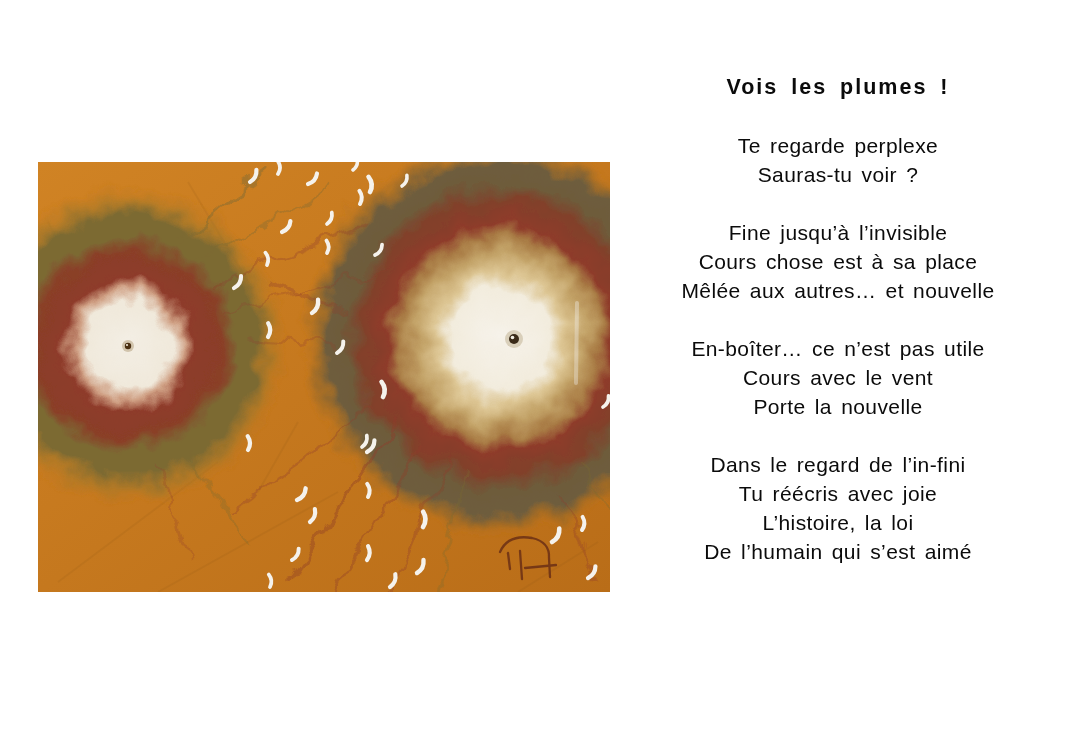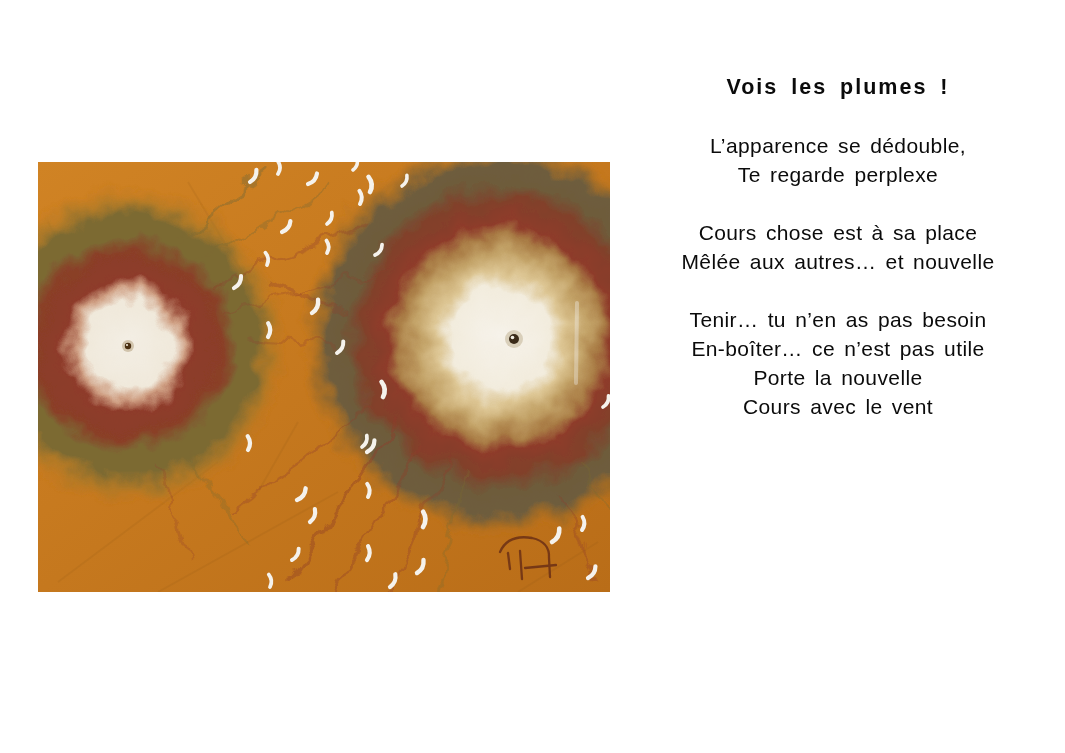--- a/index.html
+++ b/index.html
@@ -186,31 +186,37 @@
         <path d="M470 391 L472 407"></path>
         <path d="M487 406 L518 403"></path>
       </g>
     </svg>
   </figure>
 
   <section class="poem">
     <h1 class="poem-title">Vois les plumes !</h1>
 
     <div class="stanza">
-      <p>L’apparence se dédouble,</p>
       <p>Te regarde perplexe</p>
-    </div>
-
-    <div class="stanza">
+      <p>Sauras-tu voir ?</p>
+    </div>
+
+    <div class="stanza">
+      <p>Fine jusqu’à l’invisible</p>
       <p>Cours chose est à sa place</p>
       <p>Mêlée aux autres… et nouvelle</p>
     </div>
 
     <div class="stanza">
-      <p>Tenir… tu n’en as pas besoin</p>
       <p>En-boîter… ce n’est pas utile</p>
+      <p>Cours avec le vent</p>
       <p>Porte la nouvelle</p>
-      <p>Cours avec le vent</p>
-    </div>
-
+    </div>
+
+    <div class="stanza">
+      <p>Dans le regard de l’in-fini</p>
+      <p>Tu réécris avec joie</p>
+      <p>L’histoire, la loi</p>
+      <p>De l’humain qui s’est aimé</p>
+    </div>
   </section>
 
 </main>
 
 </body></html>

